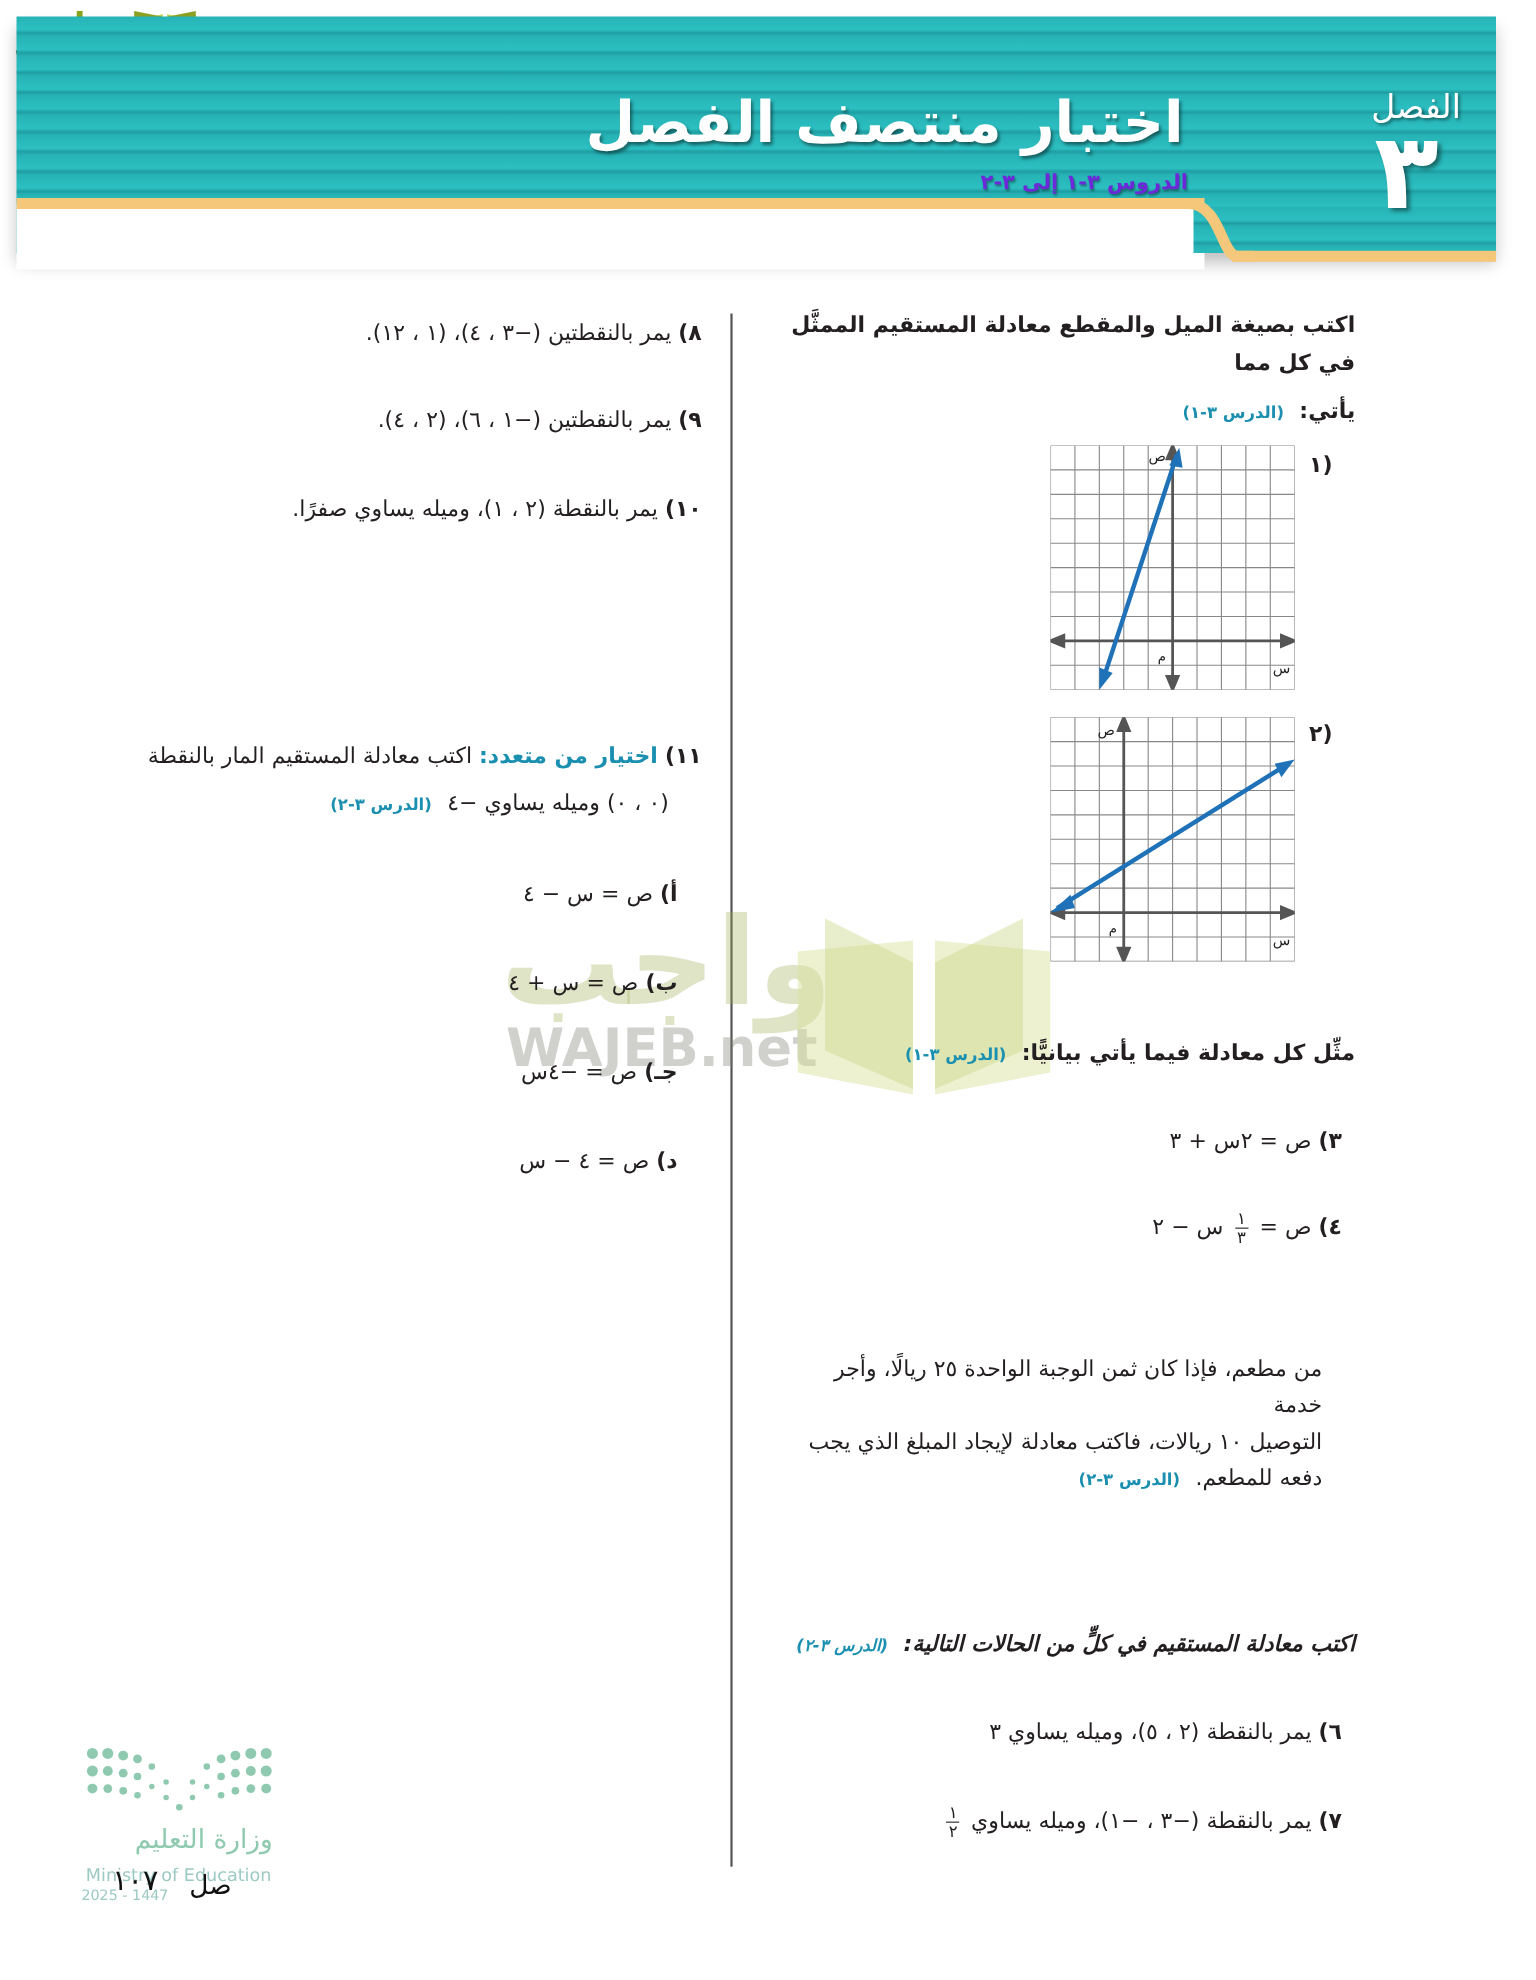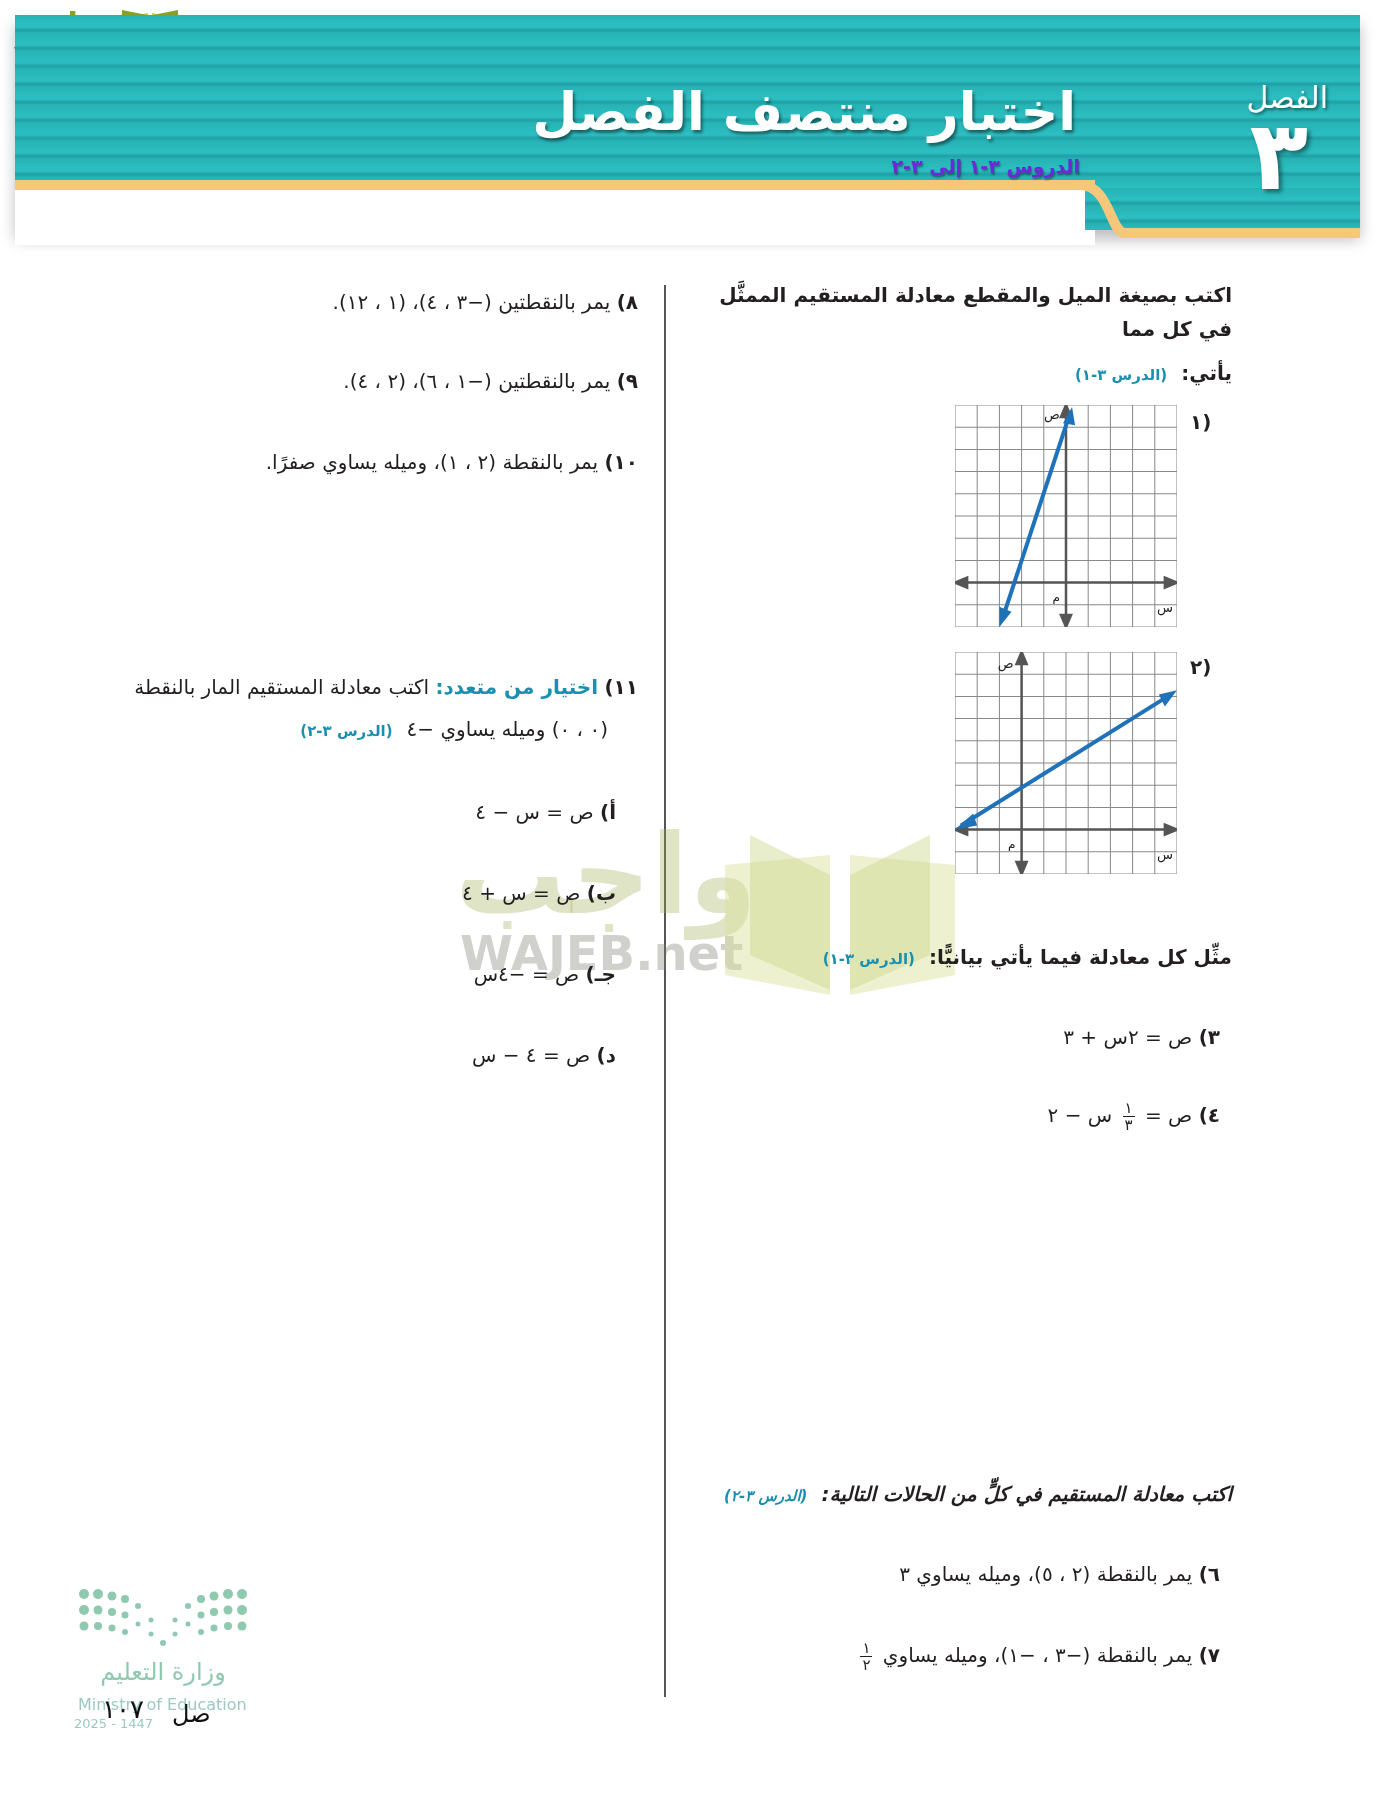--- a/index.html
+++ b/index.html
@@ -166,20 +166,25 @@
   <span>ص = ٢س + ٣</span>
 </div>
 <div class="abs rtl q" style="right:176px;top:1098px;">
   <span class="b">٤)</span>
   <span>ص =</span>
   <span class="frac"><span class="num">١</span><span>٣</span></span>
   <span>س − ٢</span>
 </div>
 
 <div class="abs rtl q" style="right:176px;top:1228px;width:500px;line-height:33px;">
+  <div style="margin-right:0;padding-right:18px;">
+    <div>من مطعم، فإذا كان ثمن الوجبة الواحدة ٢٥ ريالًا، وأجر خدمة</div>
+    <div>التوصيل ١٠ ريالات، فاكتب معادلة لإيجاد المبلغ الذي يجب</div>
+    <div><span>دفعه للمطعم.</span><span class="lesson">(الدرس ٣-٢)</span></div>
+  </div>
 </div>
 
 <div class="abs rtl q b" style="right:164px;top:1477px;width:540px;font-style:italic;">
   <span>اكتب معادلة المستقيم في كلٍّ من الحالات التالية:</span><span class="lesson">(الدرس ٣-٢)</span>
 </div>
 <div class="abs rtl q" style="right:176px;top:1557px;">
   <span class="b">٦)</span>
   <span>يمر بالنقطة (٢ ، ٥)، وميله يساوي ٣</span>
 </div>
 <div class="abs rtl q" style="right:176px;top:1638px;">
@@ -254,17 +259,17 @@
     <circle cx="164" cy="38" r="4.5"></circle>
       <circle cx="150" cy="38" r="4"></circle>
       <circle cx="136" cy="40" r="3.5"></circle>
       <circle cx="123" cy="44" r="3"></circle>
       <circle cx="110" cy="36" r="2.5"></circle>
       <circle cx="97" cy="32" r="2.5"></circle>
       <circle cx="97" cy="46" r="2.5"></circle>
     <circle cx="85" cy="55" r="3"></circle>
   </g>
 </svg>
-<div class="abs" style="left:78px;top:1658px;font-size:24px;color:#8fcab0;direction:rtl;width:170px;text-align:center;">وزارة التعليم</div>
+<div class="abs" style="left:78px;top:1658px;font-size:24px;color:#8fcab0;direction:rtl;width:170px;">وزارة التعليم</div>
 <div class="abs" style="left:78px;top:1695px;font-size:16px;color:#9cc9c3;">Ministry of Education</div>
 <div class="abs" style="left:74px;top:1716px;font-size:13px;color:#9cc9c3;">2025 - 1447</div>
 <div class="abs" style="left:102px;top:1694px;font-size:26px;color:#111;font-family:'DejaVu Serif',serif;">١٠٧</div>
 <div class="abs" style="left:172px;top:1700px;font-size:24px;color:#111;">صل</div>
 
 </body></html>

